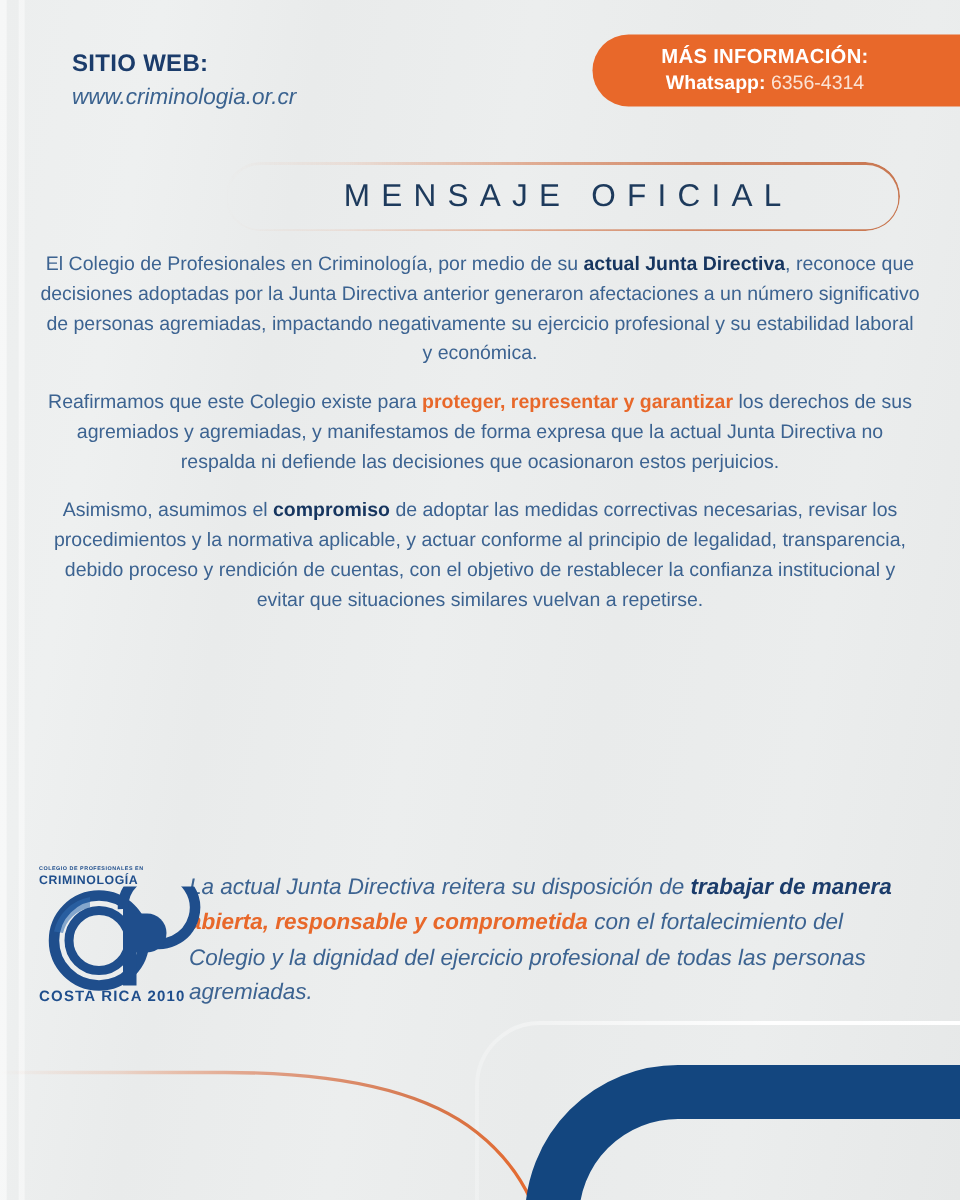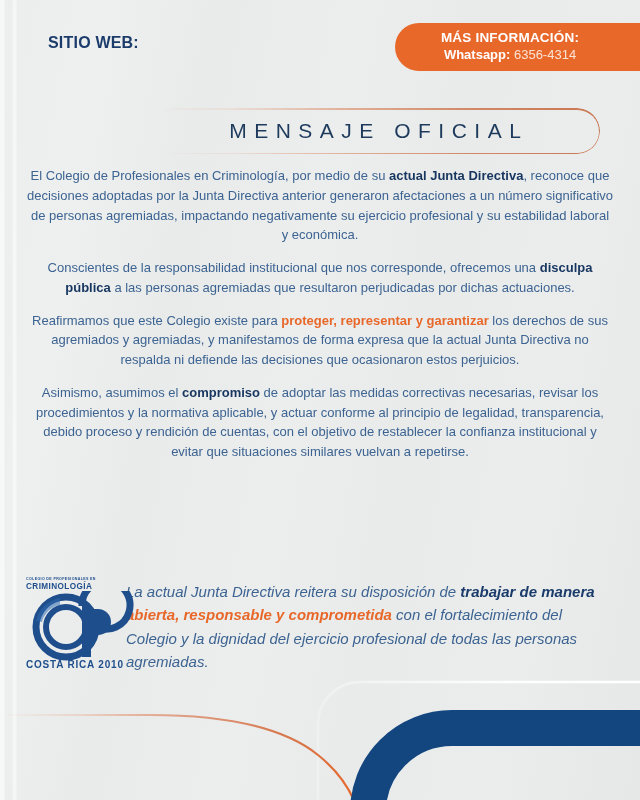--- a/index.html
+++ b/index.html
@@ -148,37 +148,37 @@
   
   .deco{ position:absolute; left:0; top:640px; width:640px; height:160px; }
 </style>
 </head>
 <body>
 
 <div id="poster">
 
   <div class="site-block">
     <div class="site-label">SITIO WEB:</div>
+    <div class="site-url">www.criminologia.or.cr</div>
   </div>
 
   <div class="info-banner">
     <div class="info-title">MÁS INFORMACIÓN:</div>
     <div class="info-sub">
       <b>Whatsapp:</b>
       <span>6356-4314</span>
     </div>
   </div>
 
   <div class="title-pill"></div>
   <div class="title-text">MENSAJE OFICIAL</div>
 
   <div class="body-copy">
     <p><span>El Colegio de Profesionales en Criminología, por medio de su </span><b>actual Junta Directiva</b><span>, reconoce que decisiones adoptadas por la Junta Directiva anterior generaron afectaciones a un número significativo de personas agremiadas, impactando negativamente su ejercicio profesional y su estabilidad laboral y económica.</span></p>
 
-    <p><span>Conscientes de la responsabilidad institucional que nos corresponde, ofrecemos una </span><b>disculpa pública</b><span> a las personas agremiadas que resultaron perjudicadas por dichas actuaciones.</span></p>
 
     <p><span>Reafirmamos que este Colegio existe para </span><span class="hl">proteger, representar y garantizar</span><span> los derechos de sus agremiados y agremiadas, y manifestamos de forma expresa que la actual Junta Directiva no respalda ni defiende las decisiones que ocasionaron estos perjuicios.</span></p>
 
     <p><span>Asimismo, asumimos el </span><b>compromiso</b><span> de adoptar las medidas correctivas necesarias, revisar los procedimientos y la normativa aplicable, y actuar conforme al principio de legalidad, transparencia, debido proceso y rendición de cuentas, con el objetivo de restablecer la confianza institucional y evitar que situaciones similares vuelvan a repetirse.</span></p>
   </div>
 
   <div class="closing">
     <span>La actual Junta Directiva reitera su disposición de </span><b>trabajar de manera </b><span class="hl">abierta, responsable y comprometida</span><span> con el fortalecimiento del Colegio y la dignidad del ejercicio profesional de todas las personas agremiadas.</span>
   </div>
 

